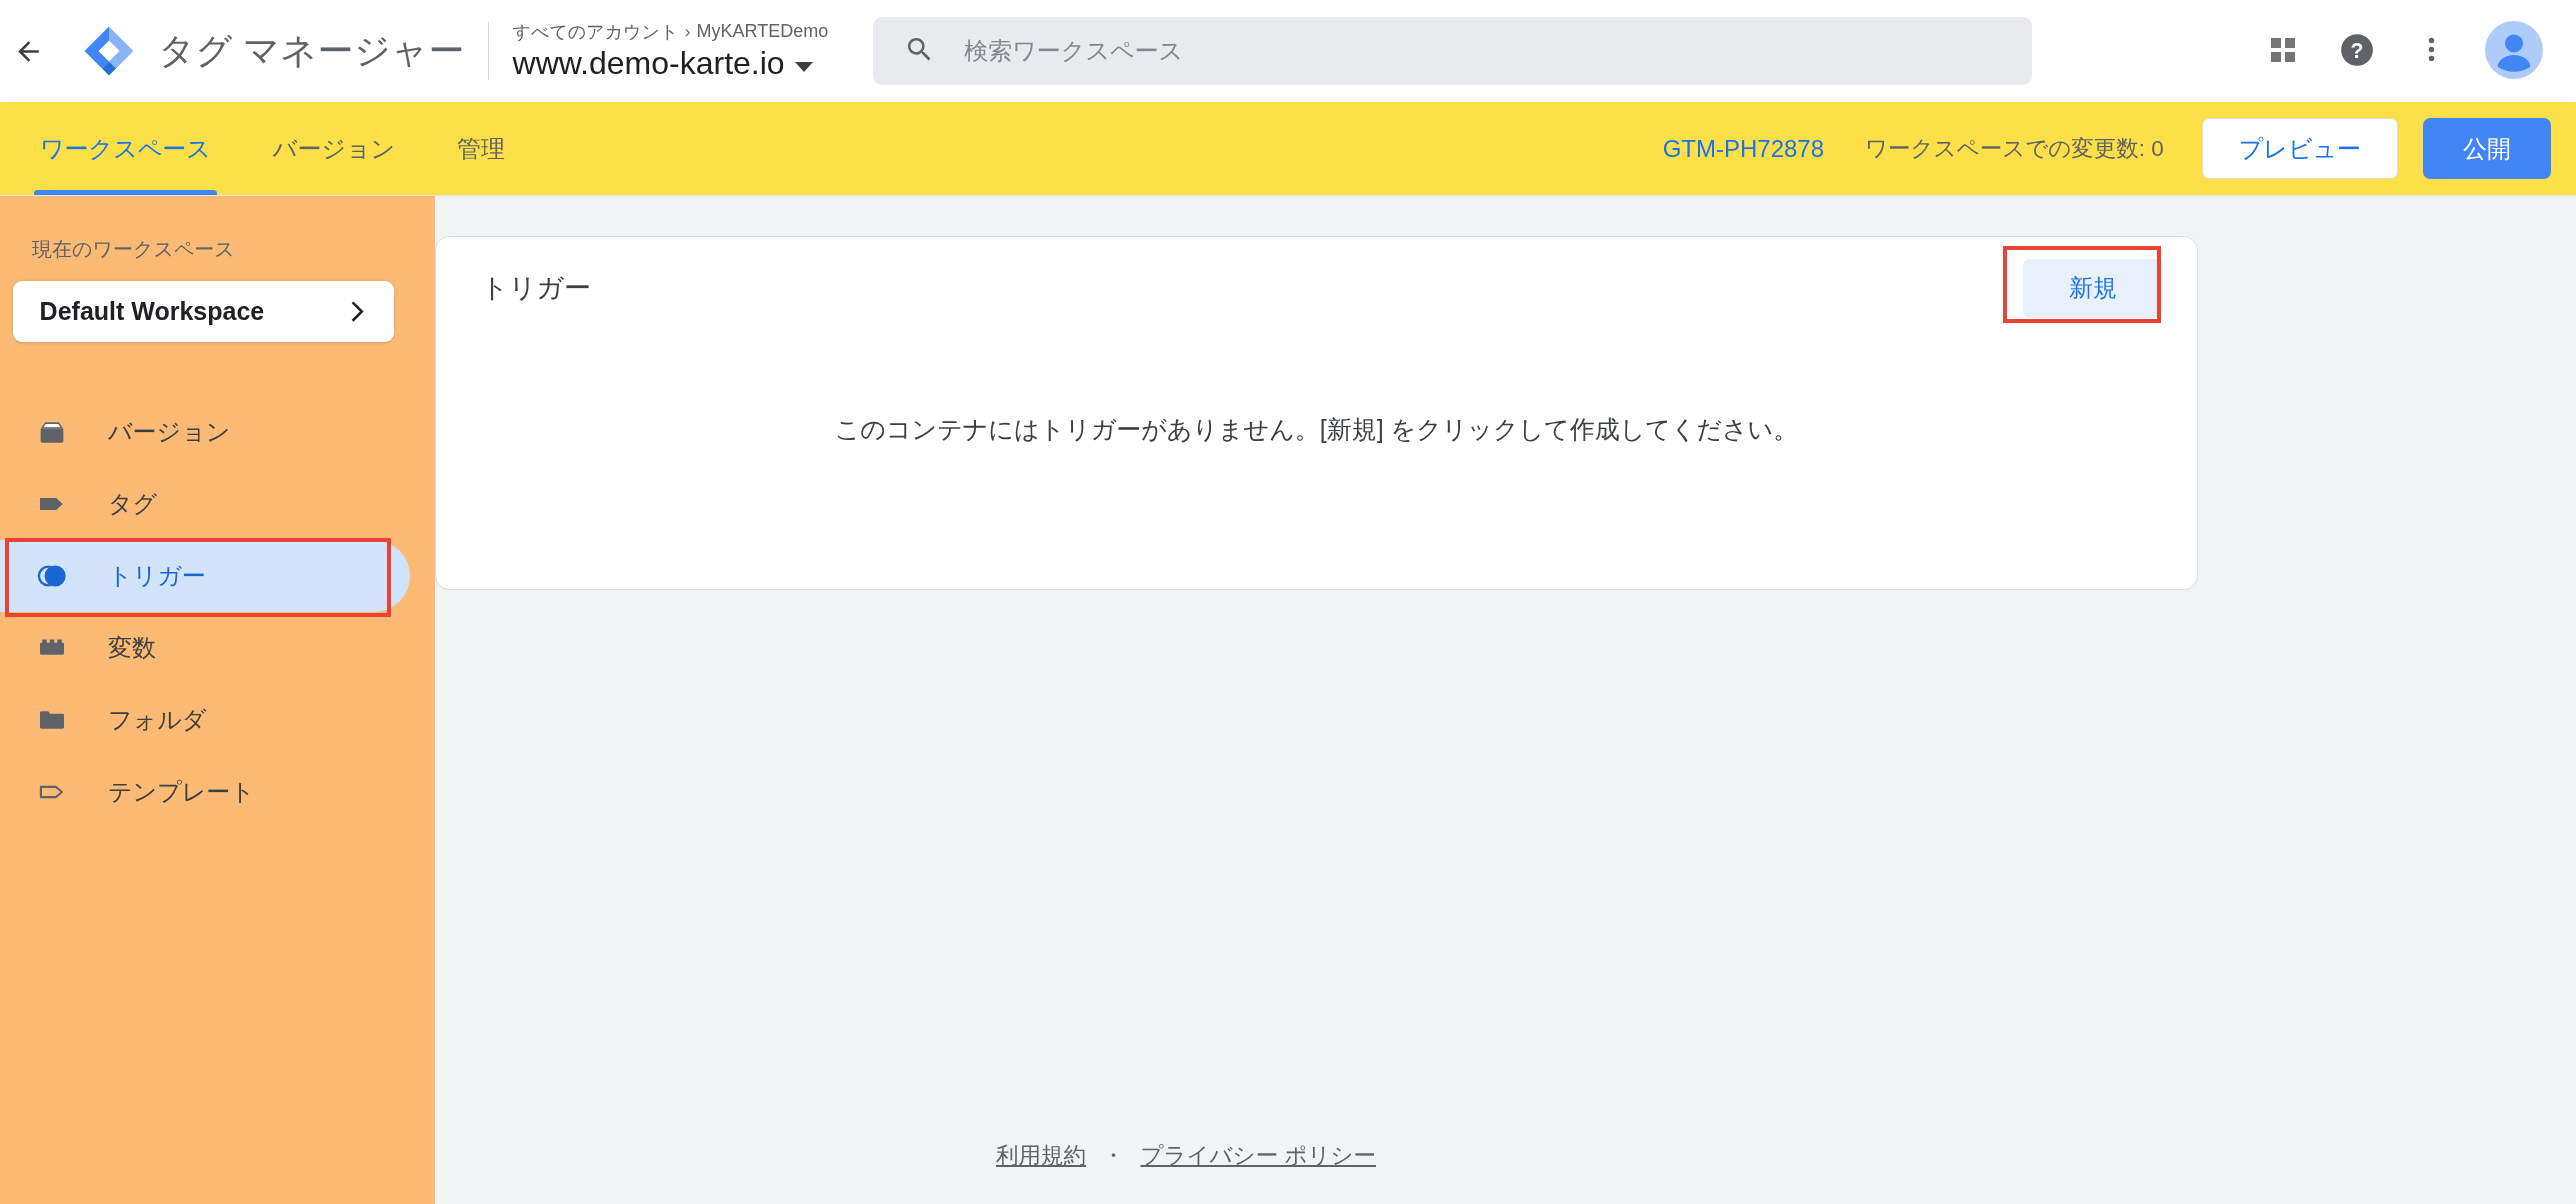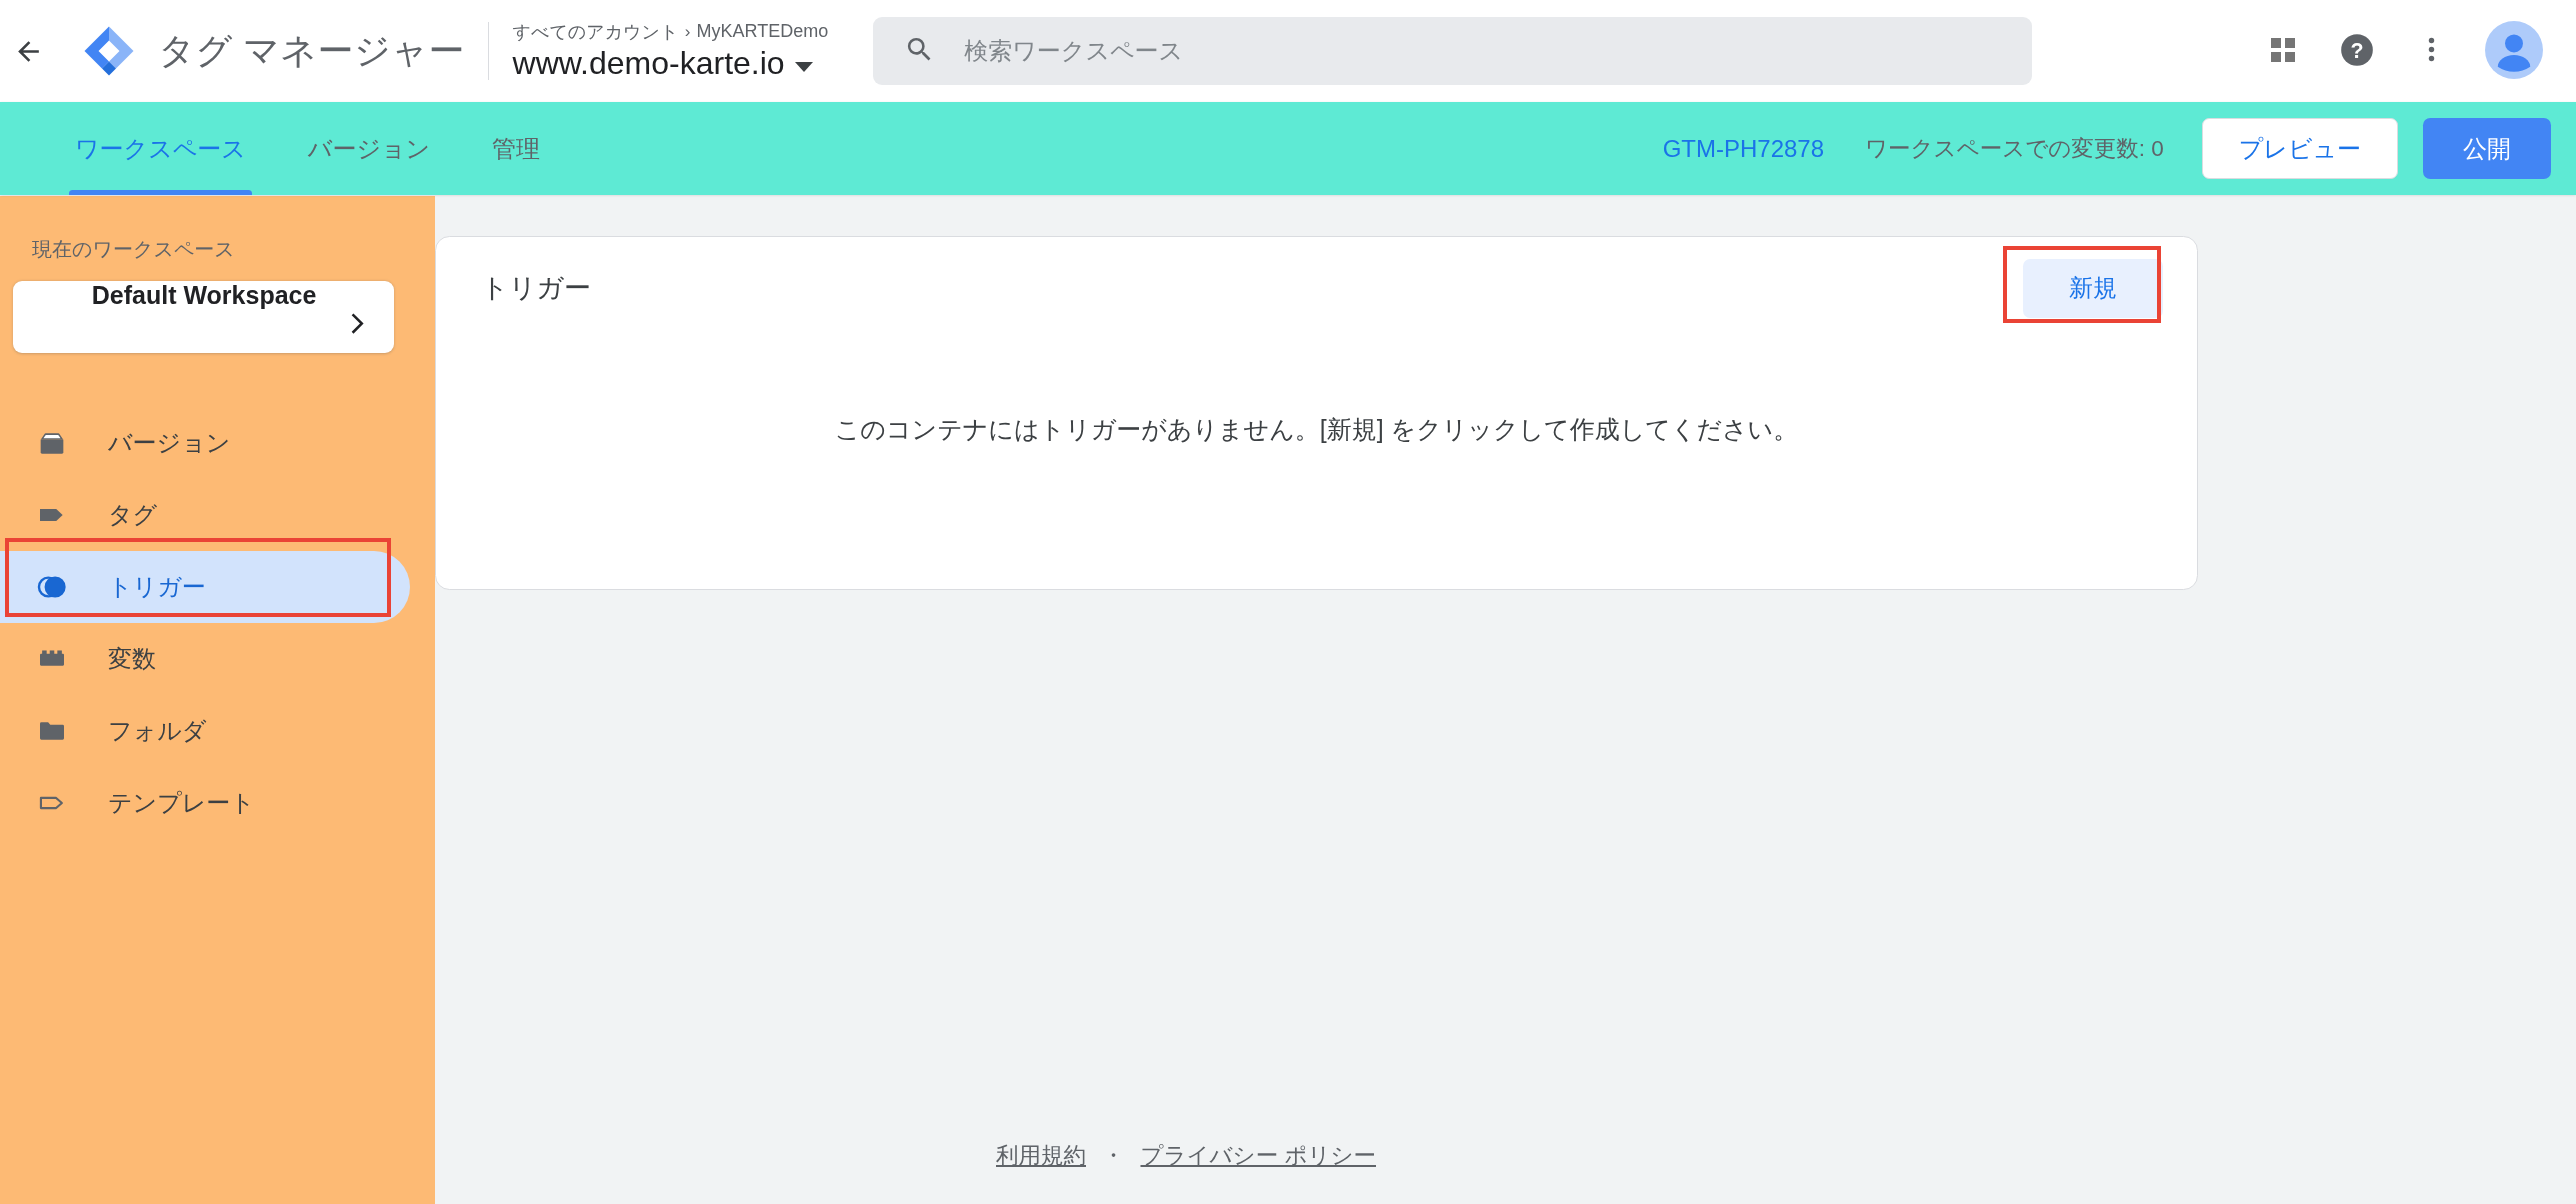--- a/index.html
+++ b/index.html
@@ -133,26 +133,25 @@
     display:flex; align-items:center; justify-content:center;
     cursor:pointer; margin-left: 7.2px;
   }
 
   
   .tabbar {
     position: absolute;
     top: 102px; left: 0;
     width: 2576px;
     height: 93px;
-    background: #5eead4;
+    background: #fde047;
     display: flex;
     align-items: center;
     box-shadow: 0 0.9px 2.7px rgba(60,64,67,0.20);
     z-index: 5;
-    padding-left: 35px;
   }
   .tabs { display: flex; align-items: flex-end; height: 100%; }
   .tab {
     position: relative;
     font-size: 24px;
     color: #5f6368;
     padding: 0 31px;
     height: 100%;
     display: flex;
     align-items: center;
@@ -228,29 +227,28 @@
     background: #fdba74;
   }
   .ws-label {
     font-size: 20px;
     color: #5f6368;
     margin: 40px 0 0 32px;
   }
   .ws-card {
     margin: 18px 0 0 12.6px;
     width: 381px;
-    height: 72px;
+    height: 61px;
     background: #ffffff;
     border-radius: 9px;
     box-shadow: 0 0.9px 2.7px rgba(60,64,67,0.25);
     display: flex;
     align-items: center;
     padding: 0 25px 0 27px;
     cursor: pointer;
-    flex-direction: column;
   }
   .ws-name {
     font-size: 25px;
     color: #202124;
     font-weight: bold;
     white-space: nowrap;
   }
   .ws-chevron { margin-left: auto; display: flex; }
 
   .nav { margin-top: 54px; }

